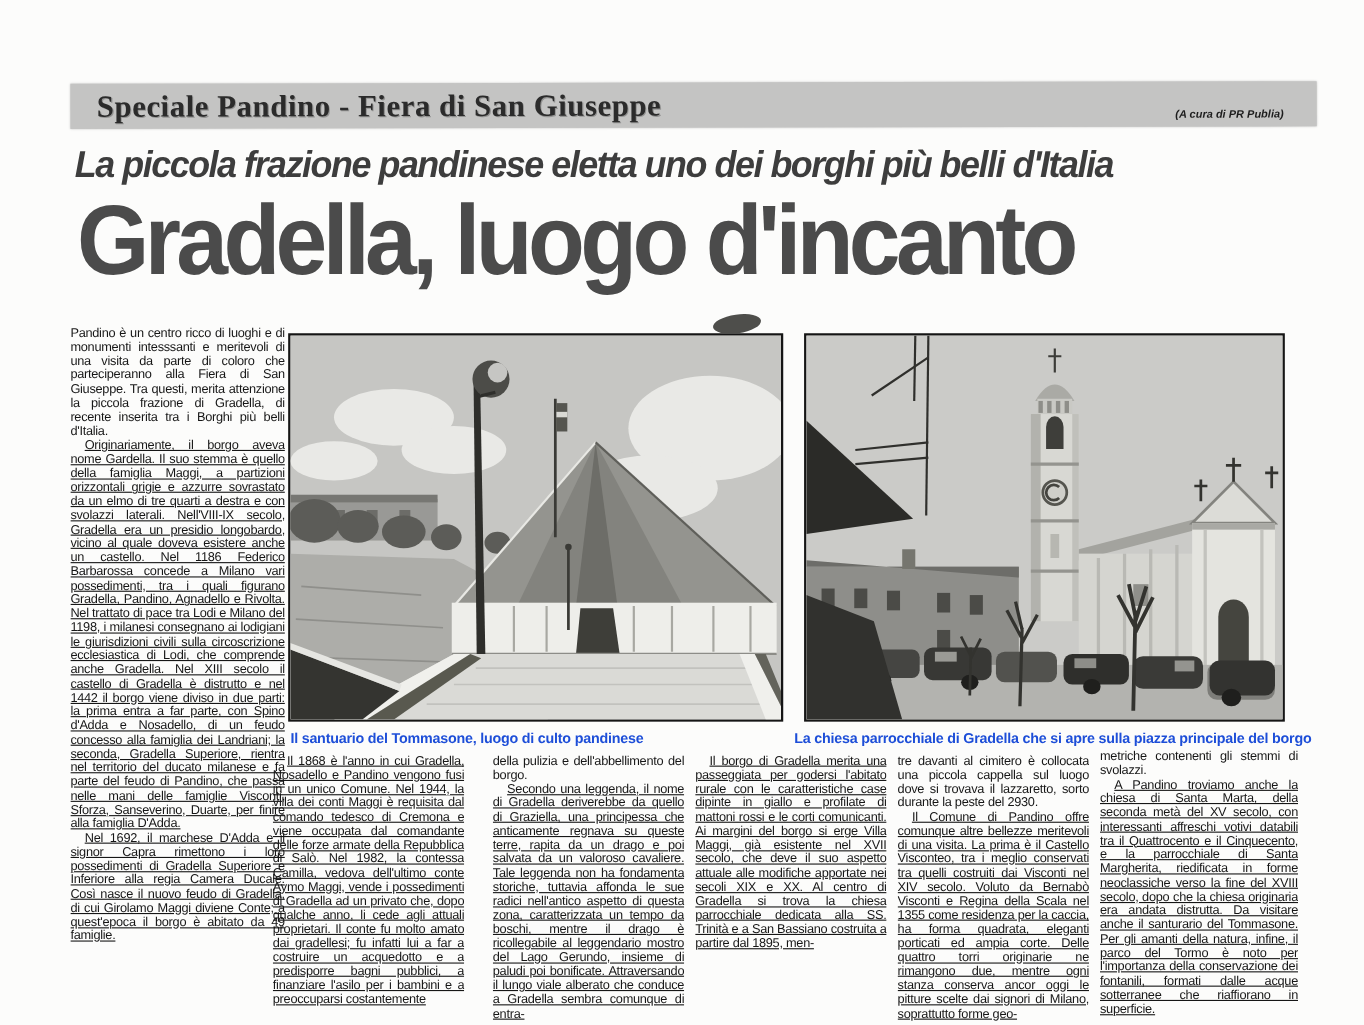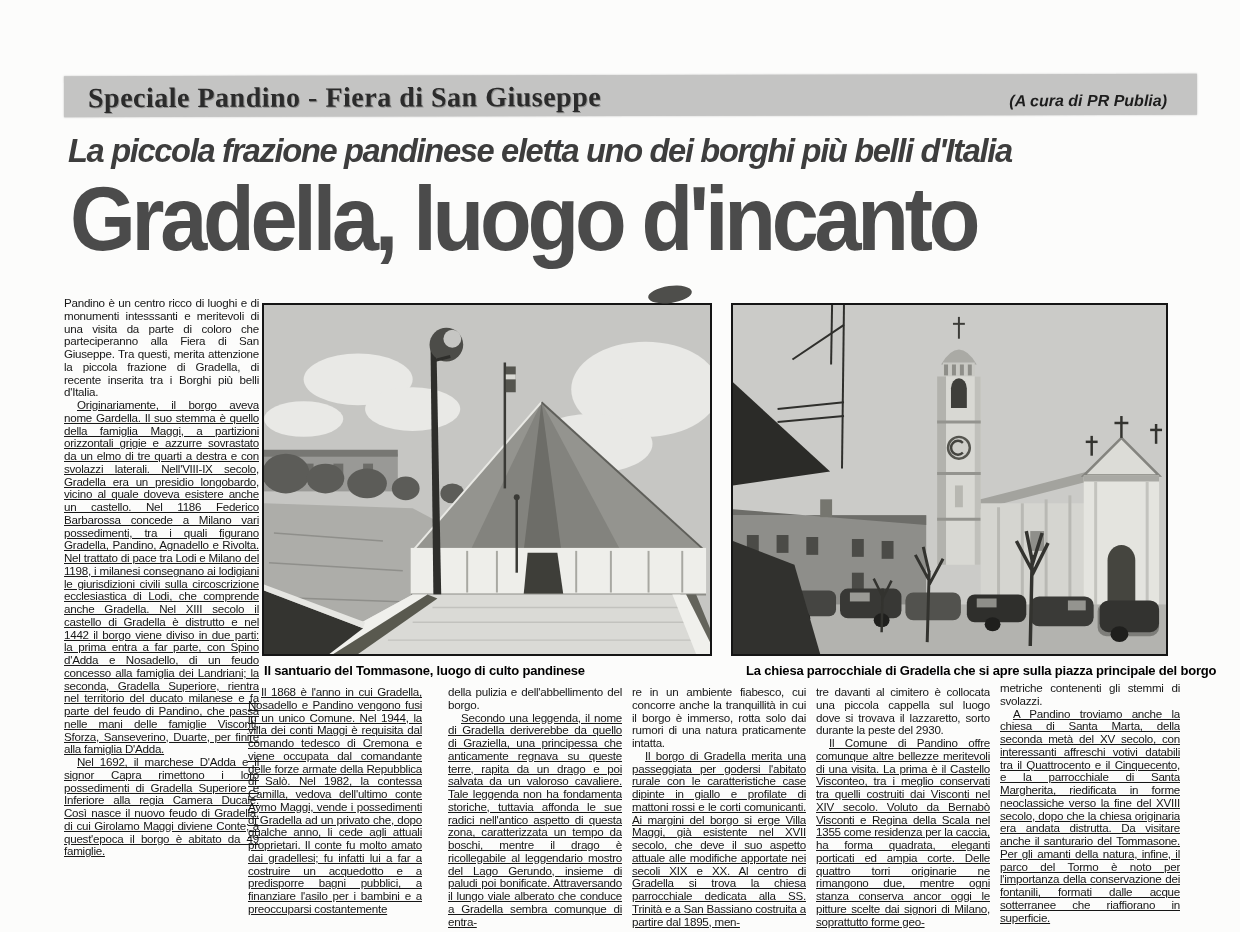--- a/index.html
+++ b/index.html
@@ -16,21 +16,21 @@
     box-shadow:0 0 2px rgba(0,0,0,.25);
   }
   .band-title {
     position:absolute; left:24px; top:2px; line-height:39px;
     font-family:"Liberation Serif", serif; font-weight:bold; font-size:28px;
     color:#2b2b2b; letter-spacing:.5px; white-space:nowrap;
     text-shadow:1px 1px 0 rgba(0,0,0,.25);
   }
   .band-credit {
     position:absolute; right:30px; bottom:5px;
-    font-weight:bold; font-style:italic; font-size:16px; color:#1d1d1d;
+    font-weight:bold; font-style:italic; font-size:10px; color:#1d1d1d;
     white-space:nowrap;
   }
   
   .kicker {
     position:absolute; left:68px; top:131px;
     font-style:italic; font-weight:bold; font-size:34px; color:#3d3d3d;
     letter-spacing:-1.4px; white-space:nowrap;
     transform:scaleX(0.96); transform-origin:left top;
   }
   .headline {
@@ -56,24 +56,24 @@
   
   figure.photo {
     position:absolute; margin:0; border:2px solid #151515;
     background:#c9c9c6;
   }
   .photo1 { left:262px; top:303px; width:450px; height:353px; }
   .photo2 { left:731px; top:303px; width:437px; height:353px; }
   figure.photo svg { display:block; width:100%; height:100%; }
   .caption {
     position:absolute; top:663px; font-weight:bold; font-size:13px;
-    letter-spacing:-0.2px; color:#000000; white-space:nowrap;
+    letter-spacing:-0.2px; color:#1d4ed8; white-space:nowrap;
   }
   .cap1 { left:264px; width:450px; }
-  .cap2 { left:722px; width:470px;margin-left:24px; }
+  .cap2 { left:722px; width:470px; }
   
   .smudge {
     position:absolute; left:648px; top:286px; width:44px; height:17px;
     background:#4e4e4b; border-radius:50%; transform:rotate(-8deg);
   }
 </style>
 </head>
 <body>
 
 <div class="page">
@@ -311,21 +311,20 @@
   <div class="caption cap2">La chiesa parrocchiale di Gradella che si apre sulla piazza principale del borgo</div>
 
   <div class="col col2">
     <p class="ind">Il 1868 è l'anno in cui Gradella, Nosadello e Pandino vengono fusi in un unico Comune. Nel 1944, la villa dei conti Maggi è requisita dal comando tedesco di Cremona e viene occupata dal comandante delle forze armate della Repubblica di Salò. Nel 1982, la contessa Camilla, vedova dell'ultimo conte Aymo Maggi, vende i possedimenti di Gradella ad un privato che, dopo qualche anno, li cede agli attuali proprietari. Il conte fu molto amato dai gradellesi; fu infatti lui a far a costruire un acquedotto e a predisporre bagni pubblici, a finanziare l'asilo per i bambini e a preoccuparsi costantemente</p>
   </div>
   <div class="col col3">
     <p>della pulizia e dell'abbellimento del borgo.</p>
     <p class="ind">Secondo una leggenda, il nome di Gradella deriverebbe da quello di Graziella, una principessa che anticamente regnava su queste terre, rapita da un drago e poi salvata da un valoroso cavaliere. Tale leggenda non ha fondamenta storiche, tuttavia affonda le sue radici nell'antico aspetto di questa zona, caratterizzata un tempo da boschi, mentre il drago è ricollegabile al leggendario mostro del Lago Gerundo, insieme di paludi poi bonificate. Attraversando il lungo viale alberato che conduce a Gradella sembra comunque di entra-</p>
   </div>
   <div class="col col4">
-    <p>re in un ambiente fiabesco, cui concorre anche la tranquillità in cui il borgo è immerso, rotta solo dai rumori di una natura praticamente intatta.</p>
     <p class="ind">Il borgo di Gradella merita una passeggiata per godersi l'abitato rurale con le caratteristiche case dipinte in giallo e profilate di mattoni rossi e le corti comunicanti. Ai margini del borgo si erge Villa Maggi, già esistente nel XVII secolo, che deve il suo aspetto attuale alle modifiche apportate nei secoli XIX e XX. Al centro di Gradella si trova la chiesa parrocchiale dedicata alla SS. Trinità e a San Bassiano costruita a partire dal 1895, men-</p>
   </div>
   <div class="col col5">
     <p>tre davanti al cimitero è collocata una piccola cappella sul luogo dove si trovava il lazzaretto, sorto durante la peste del 2930.</p>
     <p class="ind">Il Comune di Pandino offre comunque altre bellezze meritevoli di una visita. La prima è il Castello Visconteo, tra i meglio conservati tra quelli costruiti dai Visconti nel XIV secolo. Voluto da Bernabò Visconti e Regina della Scala nel 1355 come residenza per la caccia, ha forma quadrata, eleganti porticati ed ampia corte. Delle quattro torri originarie ne rimangono due, mentre ogni stanza conserva ancor oggi le pitture scelte dai signori di Milano, soprattutto forme geo-</p>
   </div>
   <div class="col col6">
     <p>metriche contenenti gli stemmi di svolazzi.</p>
     <p class="ind">A Pandino troviamo anche la chiesa di Santa Marta, della seconda metà del XV secolo, con interessanti affreschi votivi databili tra il Quattrocento e il Cinquecento, e la parrocchiale di Santa Margherita, riedificata in forme neoclassiche verso la fine del XVIII secolo, dopo che la chiesa originaria era andata distrutta. Da visitare anche il santurario del Tommasone. Per gli amanti della natura, infine, il parco del Tormo è noto per l'importanza della conservazione dei fontanili, formati dalle acque sotterranee che riaffiorano in superficie.</p>
   </div>

